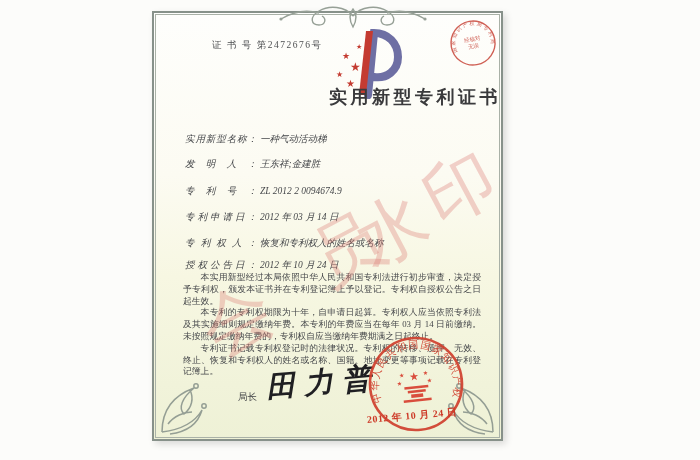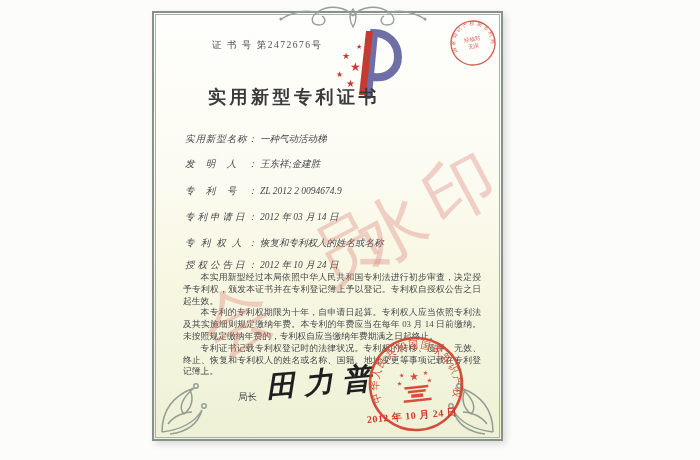--- a/index.html
+++ b/index.html
@@ -9,21 +9,21 @@
         border:2px solid #87918a;box-sizing:border-box;
         background:linear-gradient(180deg,#fefefc 0%,#fcfbf2 38%,#f7f7e2 62%,#eef1d6 100%);
         box-shadow:3px 3px 7px rgba(0,0,0,.14);}
   .inner-frame{position:absolute;inset:1px;border:1px solid #a9b1a7;pointer-events:none;}
   .ornament-top{position:absolute;left:121px;top:-10px;}
   .corner-flourish{position:absolute;bottom:3px;}
   .corner-left{left:4px;}
   .corner-right{right:4px;transform:scaleX(-1);}
   .cert-no{position:absolute;left:58px;top:26px;font-size:9.5px;color:#4c4e50;letter-spacing:1.5px;}
   .logo{position:absolute;left:176px;top:12px;}
-  .title{position:absolute;left:0;top:72px;width:100%;margin:0;text-align:left;
+  .title{position:absolute;left:0;top:72px;width:100%;margin:0;text-align:right;
          padding-left:54px;box-sizing:border-box;
          font-size:18px;font-weight:bold;color:#3a3a3c;letter-spacing:3.5px;}
   .field-row{position:absolute;left:31px;font-size:9.5px;color:#45474a;white-space:nowrap;font-style:italic;}
   .flabel{display:inline-block;width:72px;text-align:justify;text-align-last:justify;}
   .fvalue{margin-left:3px;}
   .f0{top:120px;} .f1{top:145px;} .f2{top:172px;} .f3{top:198px;} .f4{top:224px;} .f5{top:246px;}
   .paragraphs{position:absolute;left:29px;top:259px;width:298px;font-size:8.8px;
               line-height:11.8px;color:#45474a;text-align:justify;}
   .paragraphs p{margin:0;text-indent:2em;}
   .director-row{position:absolute;left:84px;top:378px;font-size:9.5px;color:#45474a;}

